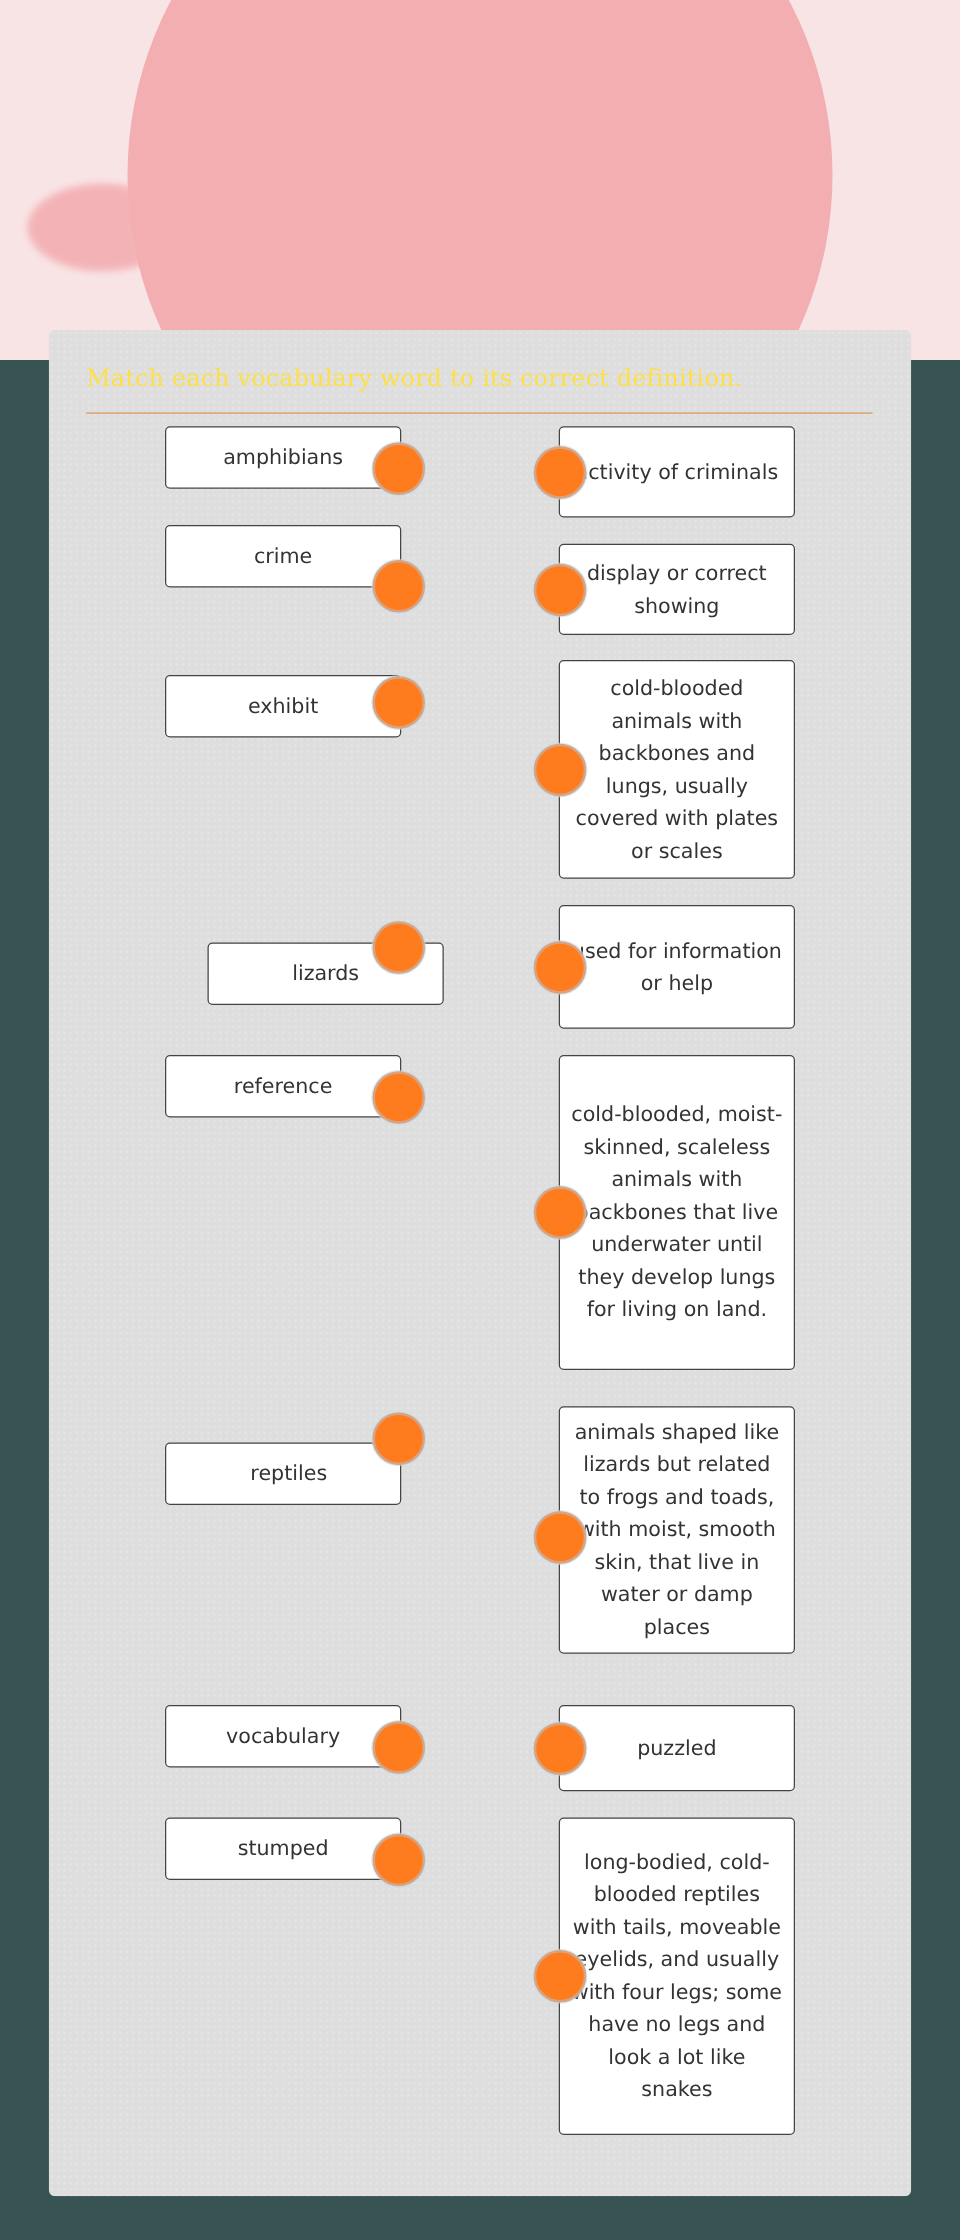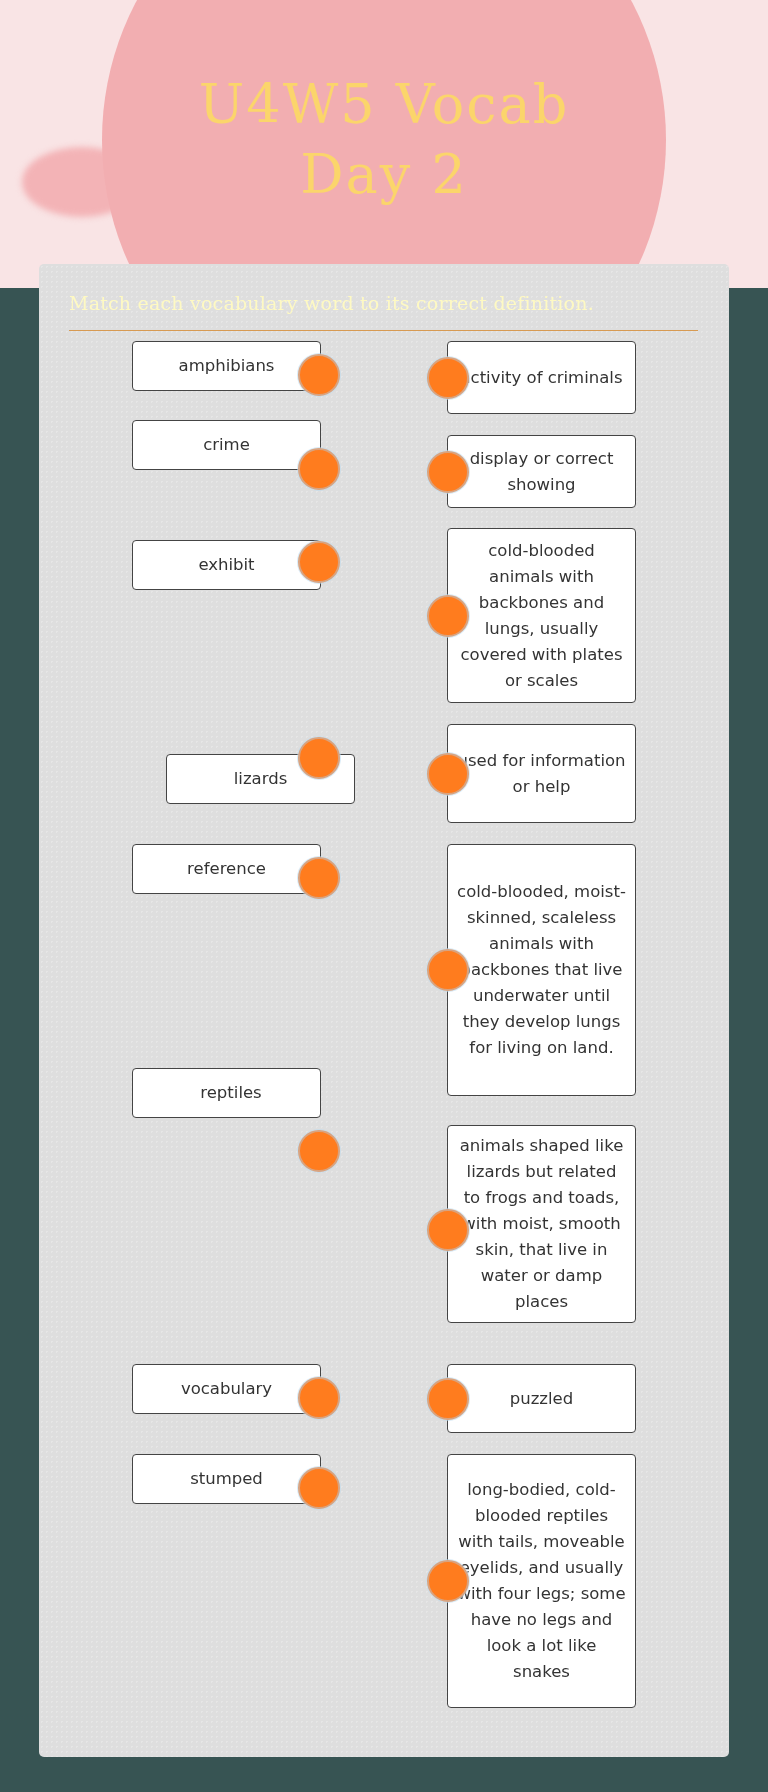--- a/index.html
+++ b/index.html
@@ -17,21 +17,21 @@
     font-size: 54px; line-height: 70px; letter-spacing: 2px;
     -webkit-text-stroke: 0; white-space: pre-line;
   }
   .card {
     position: absolute; left: 39px; top: 264px; width: 690px; height: 1493px;
     background: #dedede; border-radius: 5px;
     background-image: radial-gradient(rgba(255,255,255,0.25) 1px, transparent 1px);
     background-size: 5px 5px;
   }
   .instruction {
-    position: absolute; left: 69px; top: 292px; color: #fef9c3;
+    position: absolute; left: 69px; top: 292px; color: #fde047;
     font-family: "DejaVu Serif", serif; font-size: 19px; letter-spacing: 0.2px;
   }
   .rule { position: absolute; left: 69px; top: 330px; width: 629px; height: 1px; background: #d79a52; }
   .box {
     position: absolute; box-sizing: border-box; background: #fff;
     border: 1px solid #444; border-radius: 4px;
     display: flex; align-items: center; justify-content: center; text-align: center;
     font-family: "DejaVu Sans", sans-serif; font-size: 16.5px; color: #333; line-height: 26px;
     padding: 0 10px;
   }
@@ -42,22 +42,20 @@
     background: #ff7c1e; border: 2px solid #d9a37f; box-sizing: border-box;
     box-shadow: 0 0 0 1px rgba(190,220,240,0.6);
   }
 </style>
 </head>
 <body>
 
 <div class="top-band">
   <div class="blob"></div>
   <div class="big-circle"></div>
-  <div class="title">U4W5 Vocab
-Day 2</div>
 </div>
 
 <div class="card"></div>
 <div class="instruction">Match each vocabulary word to its correct definition.</div>
 <div class="rule"></div>
 
 <div id="matching">
     <div class="box left" style="top: 341px;">
       <span>amphibians</span>
     </div>
@@ -71,21 +69,21 @@
     </div>
     <div class="dot" style="left: 298px; top: 541px;"></div>
     <div class="box left" style="top: 754px; margin-left: 34px;">
       <span>lizards</span>
     </div>
     <div class="dot" style="left: 298px; top: 737px;"></div>
     <div class="box left" style="top: 844px;">
       <span>reference</span>
     </div>
     <div class="dot" style="left: 298px; top: 857px;"></div>
-    <div class="box left" style="top: 1068px; padding-left: 19px;">
+    <div class="box left" style="top: 1154px; padding-left: 19px;">
       <span>reptiles</span>
     </div>
     <div class="dot" style="left: 298px; top: 1130px;"></div>
     <div class="box left" style="top: 1364px;">
       <span>vocabulary</span>
     </div>
     <div class="dot" style="left: 298px; top: 1377px;"></div>
     <div class="box left" style="top: 1454px;">
       <span>stumped</span>
     </div>

